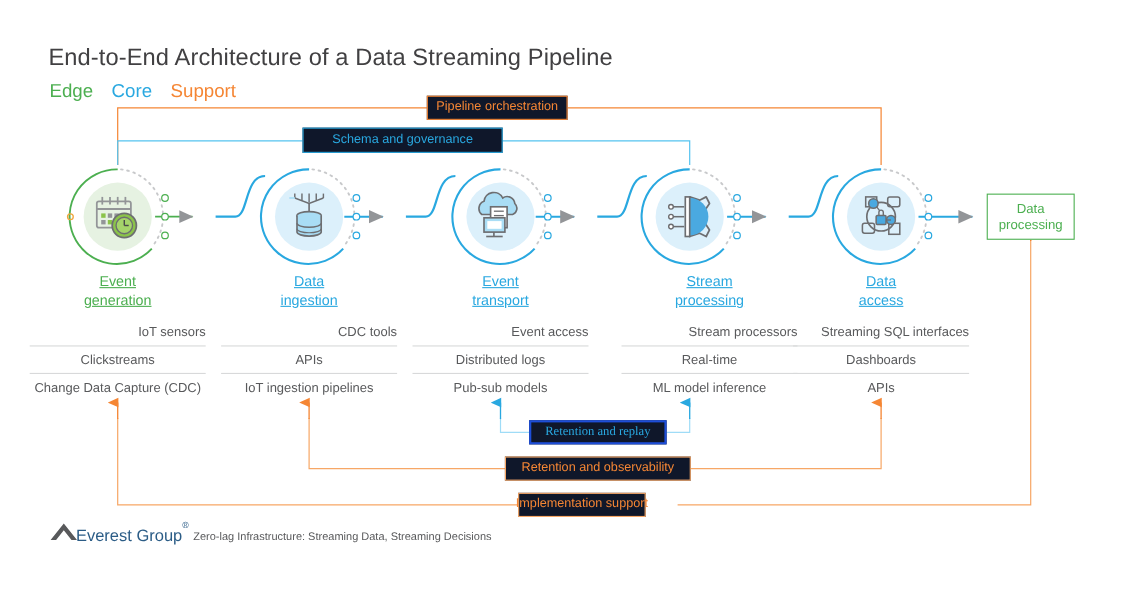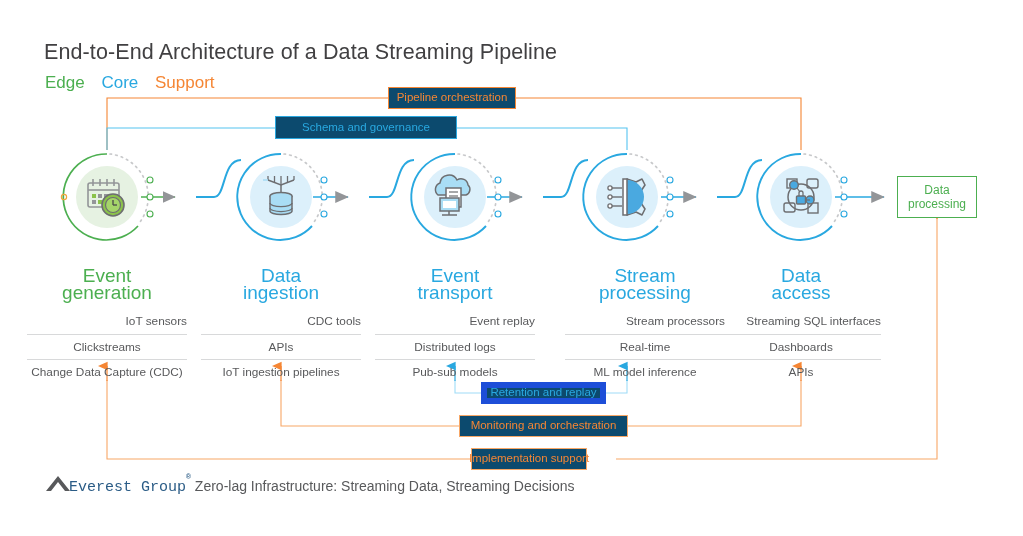--- a/index.html
+++ b/index.html
@@ -15,56 +15,56 @@
   
   #title{left:44px;top:40px;font-size:21.5px;color:#414042;letter-spacing:.1px;white-space:nowrap;}
   #legend{left:45px;top:73px;font-size:17px;white-space:nowrap;}
   #legend span{margin-right:12px;}
   .lg-edge{color:#4caf50;}
   .lg-core{color:#29a8e0;}
   .lg-supp{color:#f58634;}
 
   
   .pill{
-    position:absolute;box-sizing:border-box;background:#0c4a6e;
+    position:absolute;box-sizing:border-box;background:#0f172a;
     display:flex;align-items:center;justify-content:center;
     font-size:11.5px;white-space:nowrap;line-height:1;
   }
   .pill.orange{border:1px solid #f58634;color:#f58634;}
   .pill.blue{border:1px solid #29a8e0;color:#29a8e0;}
-  .pill.bluelight{border:6px solid #1d4ed8;color:#29a8e0;}
+  .pill.bluelight{border:2px solid #1d4ed8;color:#29a8e0;font-family:Liberation Serif, serif;}
   .pill.orangelight{border:1px solid #f7a766;color:#f58634;}
 
   
   .node{position:absolute;width:160px;}
   .ring-wrap{position:relative;width:100px;height:100px;margin:0 auto;}
   .node-title{
-    text-align:center;font-size:19px;line-height:16.5px;margin-top:21px;white-space:nowrap;
+    text-align:center;font-size:13px;line-height:16.5px;margin-top:1px;white-space:nowrap;text-decoration:underline;
   }
   .node-title.green{color:#4caf50;}
   .node-title.blue{color:#29a8e0;}
   .node-list{margin-top:8px;}
   .node-list .li{
     text-align:center;font-size:11.8px;line-height:14.5px;color:#58595b;
     padding:5px 0;border-top:1px solid #d8d9da;
   }
   .node-list .li:first-child{border-top:none;text-align:right;}
 
   
   #outbox{
     position:absolute;box-sizing:border-box;border:1px solid #4caf50;background:#fff;
     color:#4caf50;font-size:12px;line-height:14.5px;text-align:center;
     display:flex;align-items:center;justify-content:center;
   }
 
   
   #footer{left:45px;top:472px;display:flex;align-items:flex-end;}
-  #brand{font-size:15px;color:#2b5c86;line-height:1;position:relative;white-space:nowrap;font-family:Liberation Mono, monospace;}
+  #brand{font-size:15px;color:#2b5c86;line-height:1;position:relative;white-space:nowrap;}
   #brand sup{font-size:8px;top:-6px;position:relative;}
-  #tagline{font-size:14px;color:#58595b;margin-left:4px;margin-bottom:1px;white-space:nowrap;}
+  #tagline{font-size:10px;color:#58595b;margin-left:4px;margin-bottom:1px;white-space:nowrap;}
 </style>
 </head>
 <body>
 
 <div id="stage">
 
   <svg class="layer">
     <defs>
       <marker id="ahGray" markerWidth="9" markerHeight="9" refX="7.5" refY="4" orient="auto">
         <path d="M0,0.4 L8,4 L0,7.6 Z" fill="#939598"></path>
@@ -231,21 +231,21 @@
 
   <div class="abs" id="legend">
     <span class="lg-edge">Edge</span>
     <span class="lg-core">Core</span>
     <span class="lg-supp">Support</span>
   </div>
 
   <div class="pill orange" style="left:388px;top:87px;width:128px;height:22px;">Pipeline orchestration</div>
   <div class="pill blue" style="left:275px;top:116px;width:182px;height:23px;">Schema and governance</div>
   <div class="pill bluelight" style="left:481px;top:382px;width:125px;height:22px;">Retention and replay</div>
-  <div class="pill orangelight" style="left:459px;top:415px;width:169px;height:22px;">Monitoring and orchestration</div>
+  <div class="pill orangelight" style="left:459px;top:415px;width:169px;height:22px;">Retention and observability</div>
   <div class="pill orangelight" style="left:471px;top:448px;width:116px;height:22px;">Implementation support</div>
 
   <div class="node" style="left:27px;top:147px;">
     <div class="ring-wrap"></div>
     <div class="node-title green">
       <div>Event</div>
       <div>generation</div>
     </div>
     <div class="node-list">
       <div class="li">IoT sensors</div>
@@ -267,21 +267,21 @@
     </div>
   </div>
 
   <div class="node" style="left:375px;top:147px;">
     <div class="ring-wrap"></div>
     <div class="node-title blue">
       <div>Event</div>
       <div>transport</div>
     </div>
     <div class="node-list">
-      <div class="li">Event replay</div>
+      <div class="li">Event access</div>
       <div class="li">Distributed logs</div>
       <div class="li">Pub-sub models</div>
     </div>
   </div>
 
   <div class="node" style="left:565px;top:147px;">
     <div class="ring-wrap"></div>
     <div class="node-title blue">
       <div>Stream</div>
       <div>processing</div>

